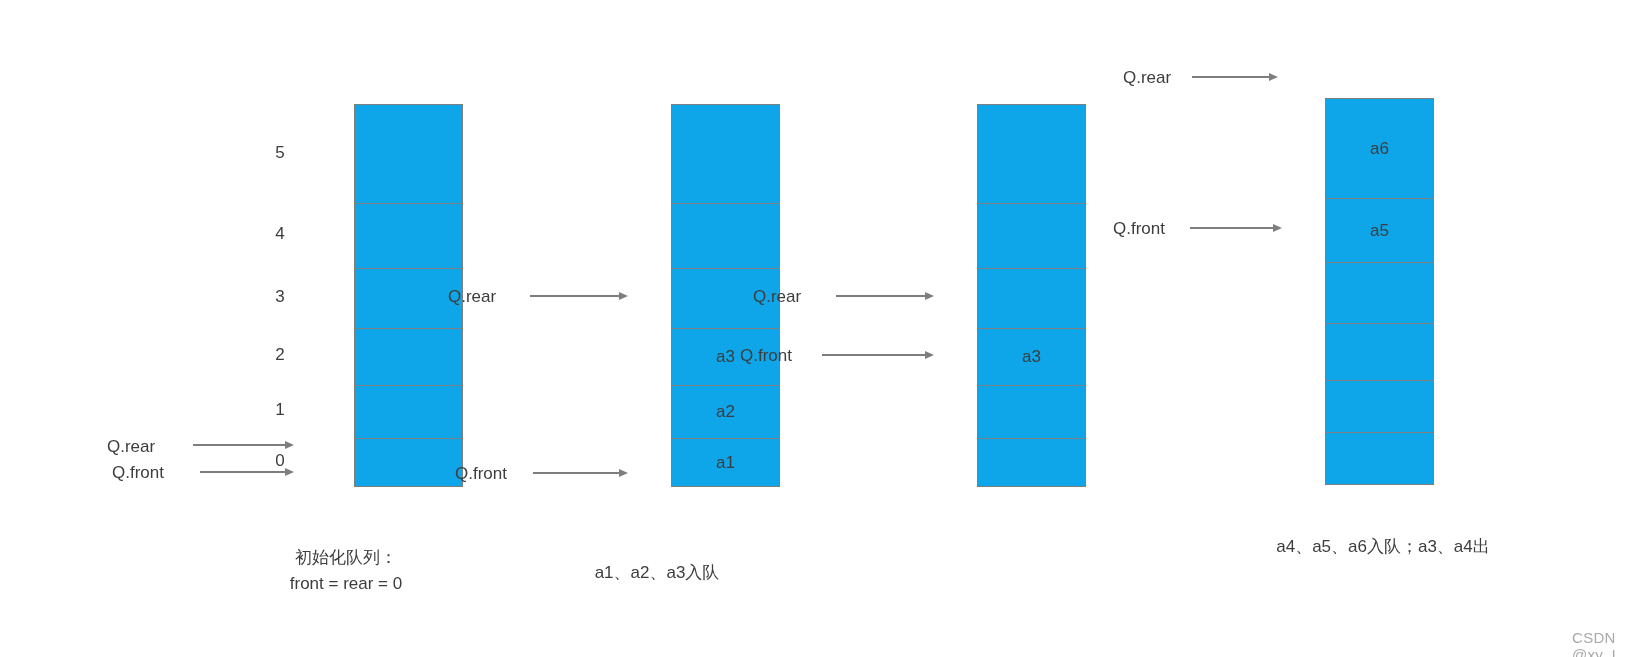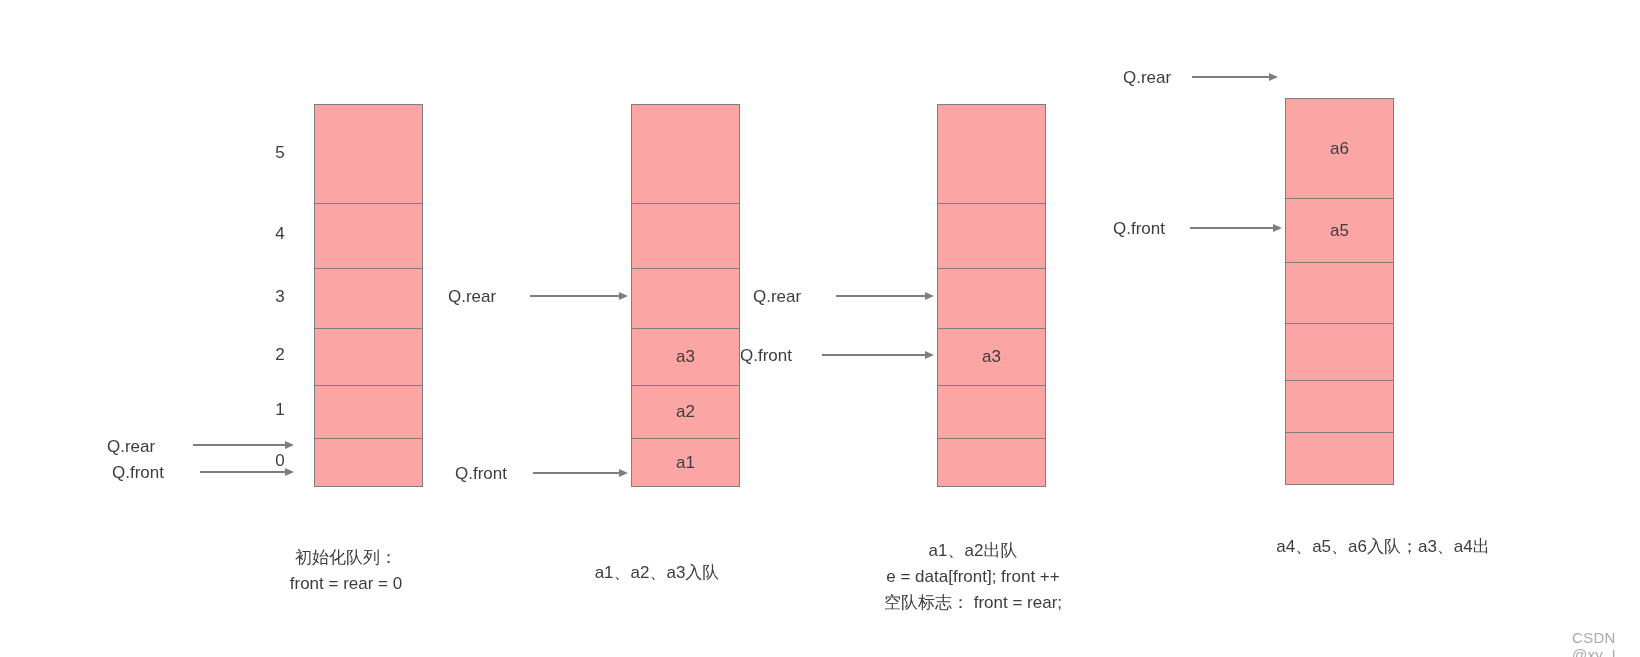--- a/index.html
+++ b/index.html
@@ -13,21 +13,22 @@
     width:1640px;
     height:657px;
     background:var(--bg);
     font-family:"Liberation Sans","DejaVu Sans",sans-serif;
     overflow:hidden;
   }
   .queue{
     position:absolute;
     box-sizing:border-box;
     border:1.5px solid var(--line);
-    background:#fca5a5;
+    background:#0ea5e9;
+    margin-left:40px;
   }
   .cell{
     box-sizing:border-box;
     border-top:1.5px solid var(--line);
     display:flex;
     align-items:center;
     justify-content:center;
     font-size:17px;
     color:var(--text);
   }
@@ -172,25 +173,20 @@
     <div class="cell" style="height:48px">
         <span></span>
       </div>
   </div>
 
   <span class="ptr-label" style="left:753px;top:286px">Q.rear</span>
   <div class="arrow" style="left:836px;top:295px;width:89px"></div>
   <span class="ptr-label" style="left:740px;top:345px">Q.front</span>
   <div class="arrow" style="left:822px;top:354px;width:103px"></div>
 
-  <div class="caption" style="left:813px;top:538px;width:320px">
-    <div>a1、a2出队</div>
-    <div>e = data[front]; front ++</div>
-    <div>空队标志： front = rear;</div>
-  </div>
 
   <div class="queue" style="left:1285px;top:98px;width:109px;">
     <div class="cell first" style="height:99px">
         <span>a6</span>
       </div>
     <div class="cell" style="height:64px">
         <span>a5</span>
       </div>
     <div class="cell" style="height:61px">
         <span></span>

